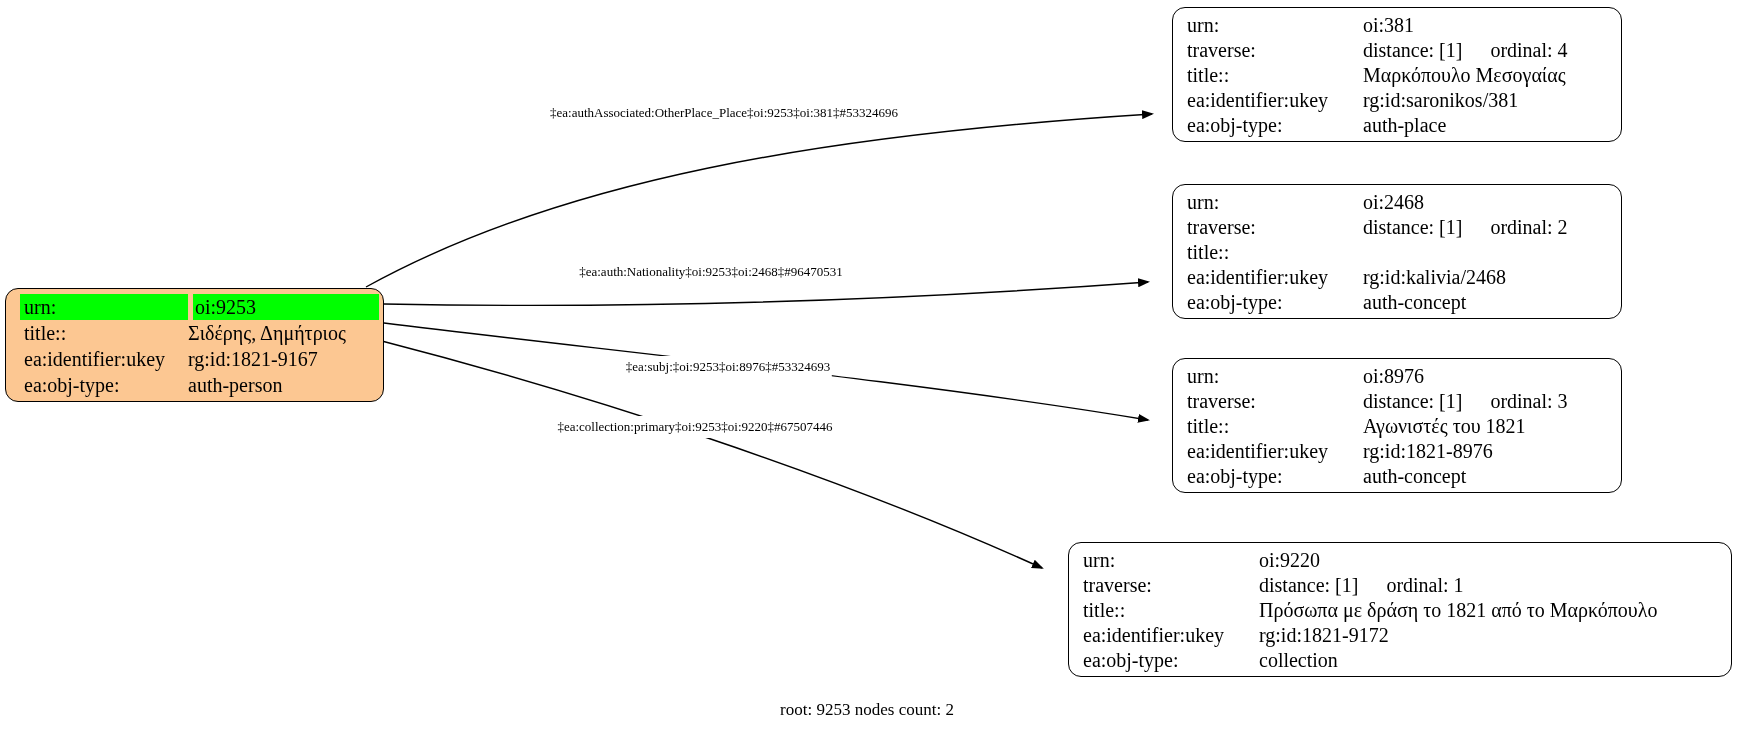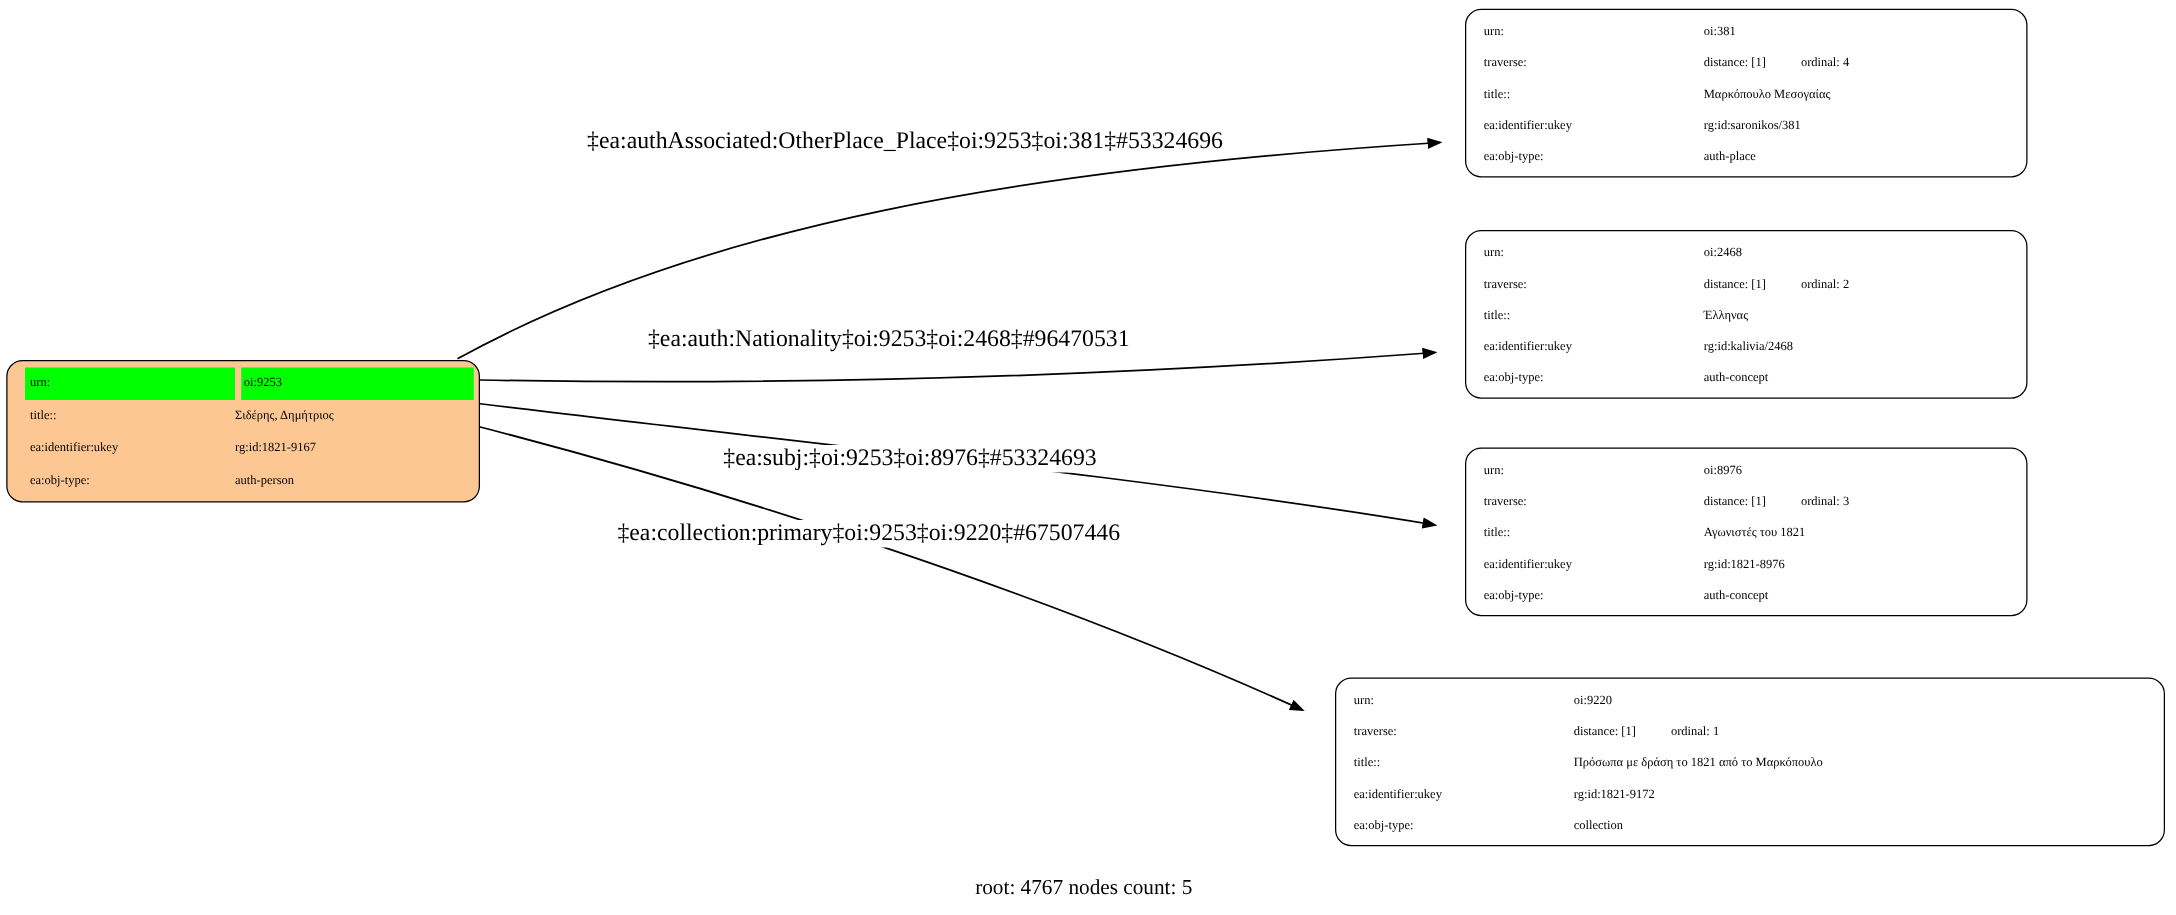--- a/index.html
+++ b/index.html
@@ -3,29 +3,29 @@
 <meta charset="utf-8">
 <style>
   html,body{margin:0;padding:0;background:#ffffff;}
   #canvas{
     position:relative;width:1741px;height:732px;background:#ffffff;overflow:hidden;
     font-family:"Liberation Serif","DejaVu Serif",serif;color:#000;
   }
   #edges{position:absolute;left:0;top:0;width:1741px;height:732px;}
   .edge-label{
     position:absolute;transform:translateX(-50%);white-space:nowrap;
-    font-size:19px;line-height:22px;background:#ffffff;padding:0 2px;
+    font-size:13px;line-height:22px;background:#ffffff;padding:0 2px;
   }
   .gnode{
     position:absolute;background:var(--node-fill,#fff);
     border:1.6px solid var(--border,#000);border-radius:13px;
     box-sizing:border-box;padding:5px 6px 5px 14px;
     display:flex;flex-direction:column;justify-content:space-around;
   }
-  .grow{display:flex;align-items:center;font-size:10px;line-height:25px;white-space:nowrap;}
+  .grow{display:flex;align-items:center;font-size:20px;line-height:25px;white-space:nowrap;}
   .gl{flex:0 0 176px;}
   .gv{flex:1;display:flex;align-items:center;}
   .ord{margin-left:28px;}
   
   #root-node{
     background:var(--root-fill,#fcc792);
     padding:5px 4px 5px 14px;
   }
   #root-node .grow{line-height:26px;}
   #root-node .gl{flex:0 0 168px;padding-left:4px;box-sizing:border-box;}
@@ -112,21 +112,20 @@
     </div>
     <div class="grow">
       <span class="gl">traverse:</span>
       <span class="gv">
           <span>distance: [1]</span>
           <span class="ord">ordinal: 2</span>
         </span>
     </div>
     <div class="grow">
       <span class="gl">title::</span>
-      <span class="gv">Έλληνας</span>
     </div>
     <div class="grow">
       <span class="gl">ea:identifier:ukey</span>
       <span class="gv">rg:id:kalivia/2468</span>
     </div>
     <div class="grow">
       <span class="gl">ea:obj-type:</span>
       <span class="gv">auth-concept</span>
     </div>
   </div>
@@ -176,15 +175,15 @@
     <div class="grow">
       <span class="gl">ea:identifier:ukey</span>
       <span class="gv">rg:id:1821-9172</span>
     </div>
     <div class="grow">
       <span class="gl">ea:obj-type:</span>
       <span class="gv">collection</span>
     </div>
   </div>
 
-  <div id="caption" style="left:867px;top:698px;">root: 4767 nodes count: 5</div>
+  <div id="caption" style="left:867px;top:698px;">root: 9253 nodes count: 2</div>
 
 </div>
 
 </body></html>

